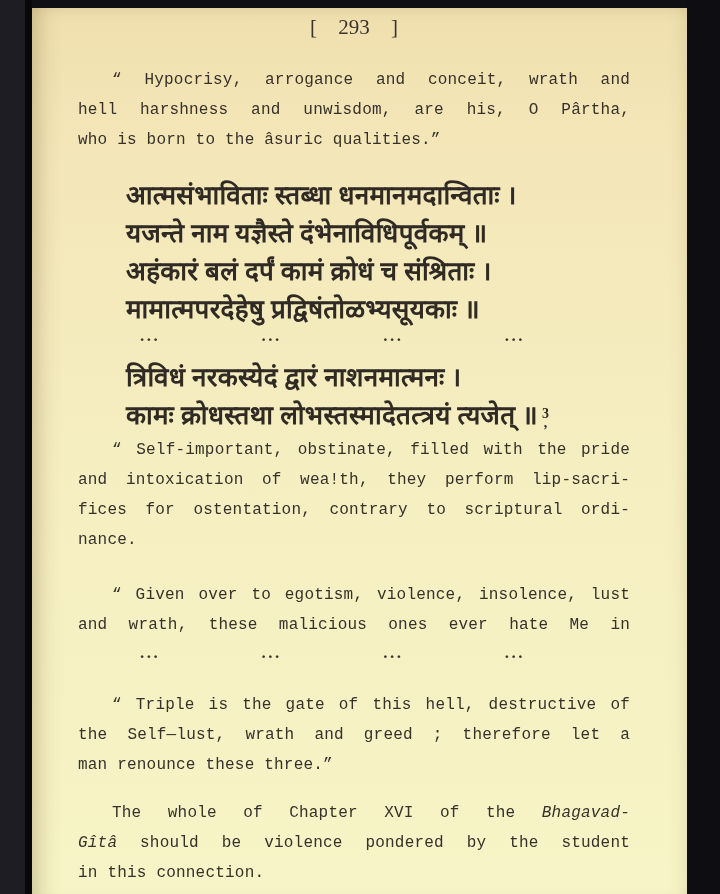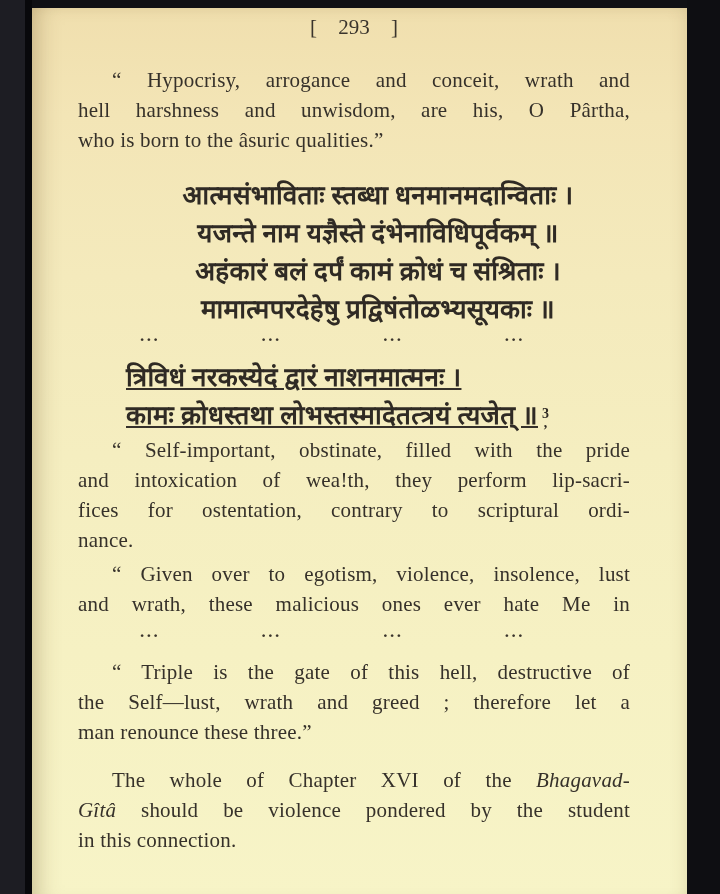--- a/index.html
+++ b/index.html
@@ -35,35 +35,36 @@
   .page-header {
     padding-top: 6px;
     height: 26px; line-height: 26px;
     text-align: center;
     font-size: 21px;
     word-spacing: 16px;
     color: #3a342c;
   }
   .para { margin: 0; }
   .line {
-    font-size: 21px; line-height: 30px;
+    font-size: 16px; line-height: 30px;
     letter-spacing: 0.2px;
     text-align: justify; text-align-last: justify;
     color: #36312a;
+    font-family: Liberation Mono, monospace;
   }
   .line.indent { padding-left: 34px; }
   .line.last { text-align-last: left; }
   .para-1 { margin-top: 25px; }
   .para-2 { margin-top: 0px; }
-  .para-3 { margin-top: 4px; }
-  .para-4 { margin-top: 16px; }
+  .para-3 { margin-top: 25px; }
+  .para-4 { margin-top: 28px; }
   .para-5 { margin-top: 18px; }
   .italic { font-style: italic; }
-  .verse-group-1 { margin-top: 22px; text-align: center; }
-  .verse-group-2 { margin-top: 14px; text-decoration: underline; }
+  .verse-group-1 { margin-top: 22px; }
+  .verse-group-2 { margin-top: 14px; }
   .verse-line {
     font-size: 26px; line-height: 38px;
     font-weight: 600;
     margin-left: 48px;
     letter-spacing: 0.3px;
     color: #2f2a24;
     white-space: nowrap;
     font-family: "Liberation Serif", "DejaVu Sans", serif;
   }
   .dots-row {

